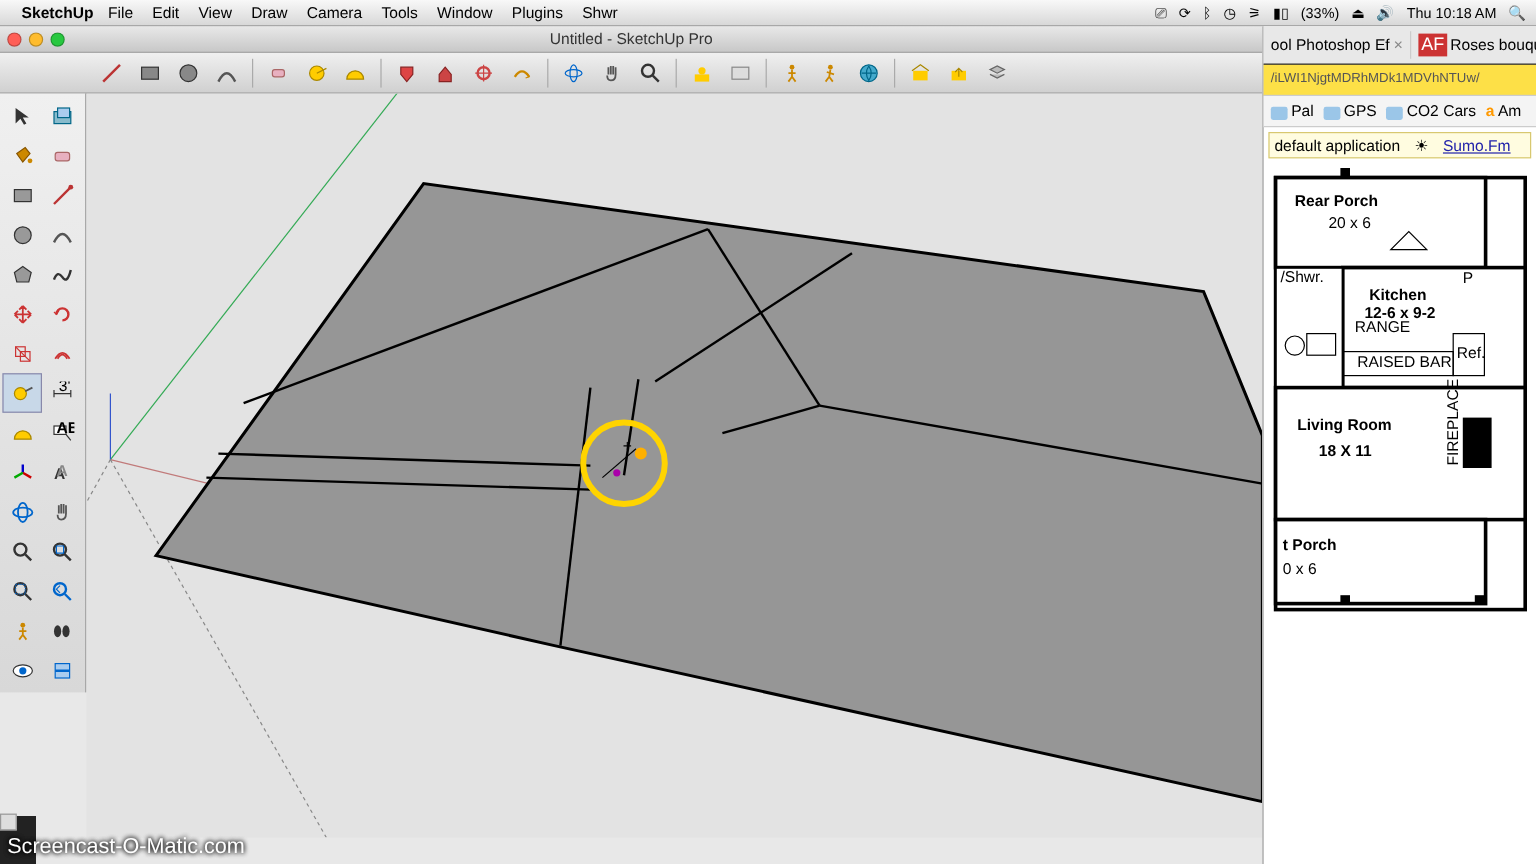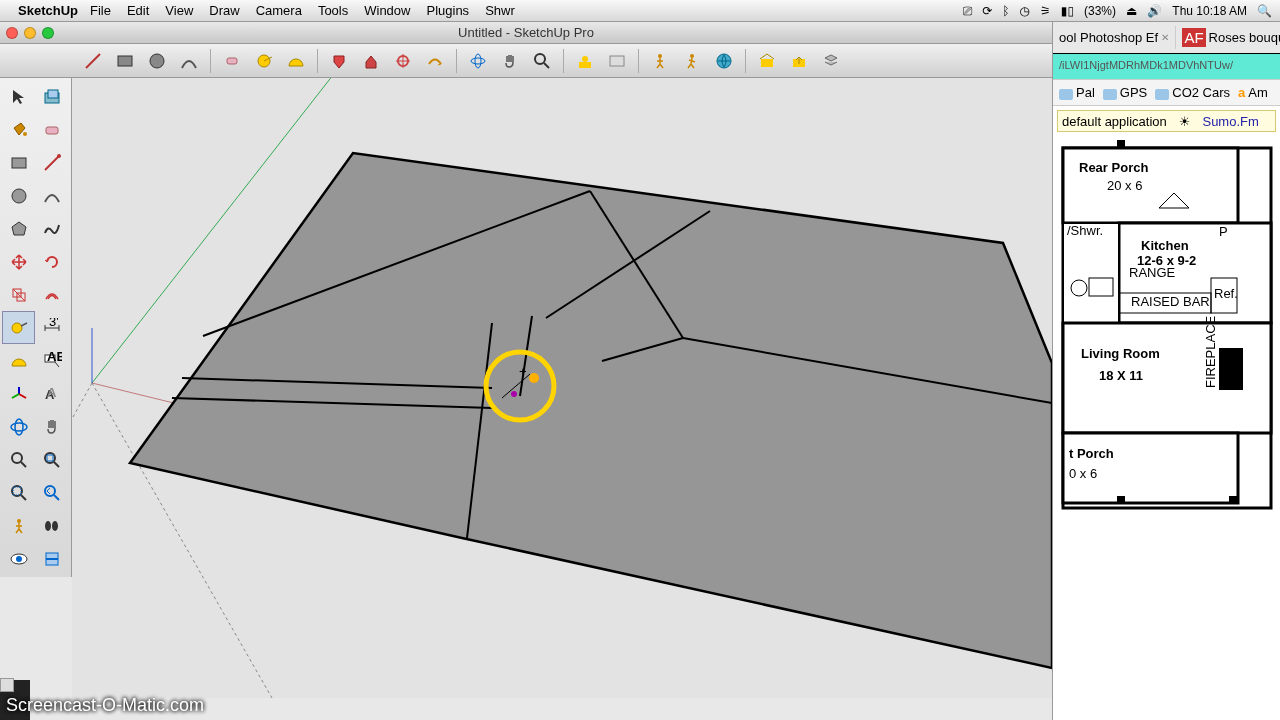--- a/index.html
+++ b/index.html
@@ -22,26 +22,26 @@
 .left-tools{position:absolute;left:0;top:78px;width:72px;background:linear-gradient(#f0f0f0,#d8d8d8);border-right:1px solid #999;display:flex;flex-wrap:wrap;padding:2px}
 .lt-btn{width:33px;height:33px;display:flex;align-items:center;justify-content:center;border:1px solid transparent;cursor:pointer}
 .lt-btn.active{background:#c8d8e8;border:1px solid #88a}
 .canvas{position:absolute;left:72px;top:78px;width:980px;height:620px;background:#e3e3e3;overflow:hidden}
 .canvas svg{width:100%;height:100%}
 .watermark{position:absolute;left:6px;bottom:4px;color:#fff;font-size:18px;font-weight:500;text-shadow:0 0 4px #000,0 0 4px #000}
 .right-panel{position:absolute;right:0;top:22px;width:228px;height:698px;background:#fff;border-left:1px solid #999}
 .tabs{height:32px;background:#e8e8e8;display:flex;align-items:center;font-size:11px;overflow:hidden;border-bottom:1px solid #000000}
 .tab{padding:4px 6px;border-right:1px solid #ccc;white-space:nowrap;display:flex;align-items:center;gap:3px}
 .tab .x{font-size:10px;color:#888}
-.urlbar{height:26px;background:#5eead4;border-bottom:1px solid #ccc;font-size:11px;padding:5px 6px;color:#555;overflow:hidden;white-space:nowrap}
+.urlbar{height:26px;background:#fde047;border-bottom:1px solid #ccc;font-size:11px;padding:5px 6px;color:#555;overflow:hidden;white-space:nowrap}
 .bookmarks{height:26px;background:#f4f4f4;border-bottom:1px solid #ccc;display:flex;align-items:center;gap:8px;padding:0 6px;font-size:11px;overflow:hidden}
 .bm{display:flex;align-items:flex-end;gap:3px;white-space:nowrap}
 .bm .folder{width:14px;height:11px;background:#9bc6e8;border-radius:2px}
 .appbar{height:22px;background:#fffce0;border:1px solid #d8c870;margin:4px;font-size:10px;display:flex;align-items:center;padding:0 4px;gap:12px}
-.appbar .sumo{color:#22a}
+.appbar .sumo{text-decoration:underline;color:#22a}
 .floorplan{margin:6px;position:relative}
 .floorplan svg{width:216px}
 .dock-strip{position:absolute;left:0;bottom:0;width:30px;height:40px;background:#222}
 .statusbar-corner{position:absolute;left:0;bottom:28px;width:14px;height:14px;background:#ddd;border:1px solid #999}
 </style>
 </head>
 <body>
 
 <div class="menubar">
   <span class="apple"></span>

